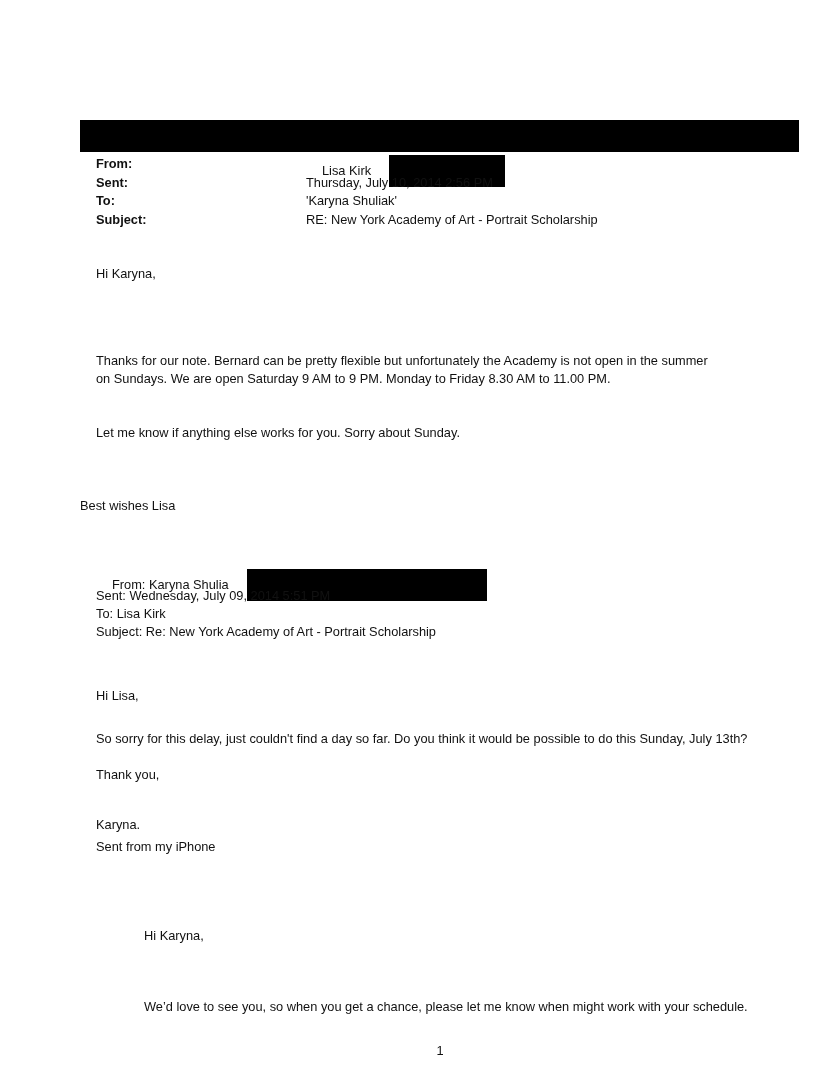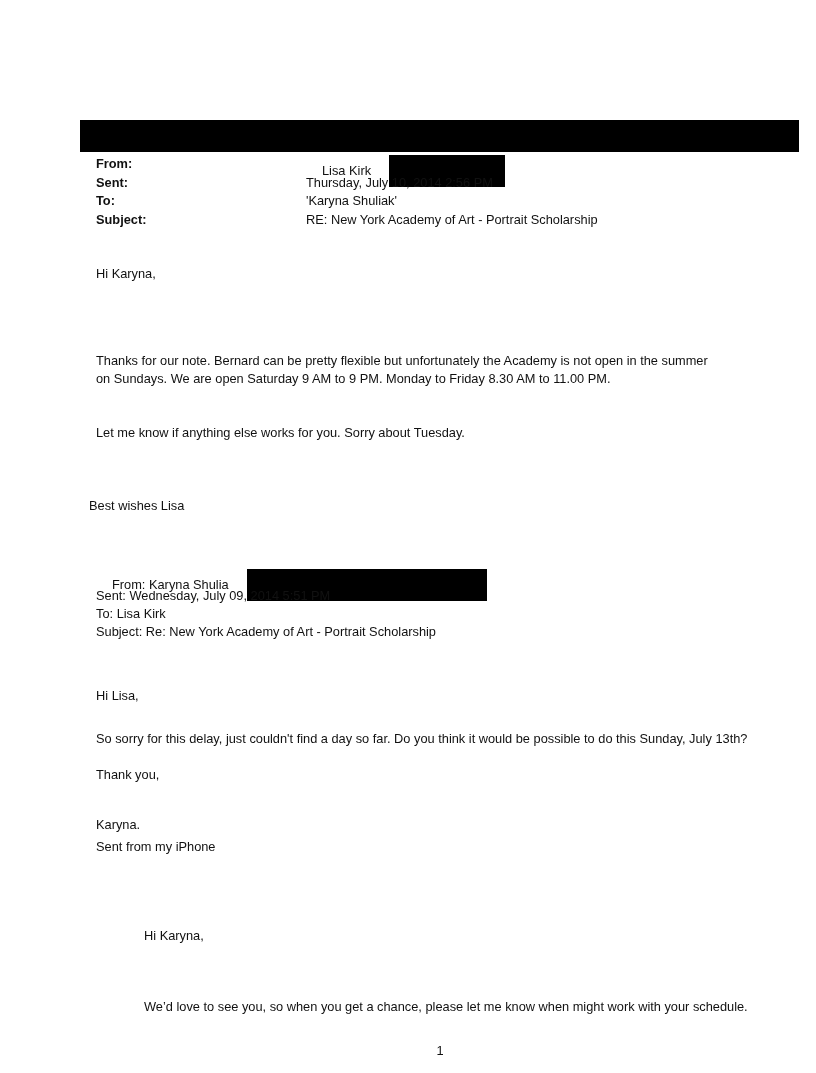--- a/index.html
+++ b/index.html
@@ -46,23 +46,23 @@
   <div class="hdr-label" style="top:144px;">To:</div>
   <div class="hdr-value" style="top:144px;">'Karyna Shuliak'</div>
 
   <div class="hdr-label" style="top:163px;text-align:right;">Subject:</div>
   <div class="hdr-value" style="top:163px;">RE: New York Academy of Art - Portrait Scholarship</div>
 
   <div class="abs" style="top:217px; left:48px;">Hi Karyna,</div>
 
   <div class="abs wrap" style="top:304px; left:48px; width:660px;">Thanks for our note. Bernard can be pretty flexible but unfortunately the Academy is not open in the summer on Sundays. We are open Saturday 9 AM to 9 PM. Monday to Friday 8.30 AM to 11.00 PM.</div>
 
-  <div class="abs" style="top:376px; left:48px;">Let me know if anything else works for you. Sorry about Tuesday.</div>
+  <div class="abs" style="top:376px; left:48px;">Let me know if anything else works for you. Sorry about Sunday.</div>
 
-  <div class="abs" style="top:449px; left:41px;">Best wishes Lisa</div>
+  <div class="abs" style="top:449px; left:32px;">Best wishes Lisa</div>
 
   <div class="abs" style="top:521px; left:48px;">
     <span>From: Karyna Shulia</span><span class="redact" style="width:240px; height:13px;"></span>
   </div>
   <div class="abs" style="top:539px; left:48px;">Sent: Wednesday, July 09, 2014 5:51 PM</div>
   <div class="abs" style="top:557px; left:48px;">To: Lisa Kirk</div>
   <div class="abs" style="top:575px; left:48px;">Subject: Re: New York Academy of Art - Portrait Scholarship</div>
 
   <div class="abs" style="top:639px; left:48px;">Hi Lisa,</div>
   <div class="abs" style="top:682px; left:48px;">So sorry for this delay, just couldn't find a day so far. Do you think it would be possible to do this Sunday, July 13th?</div>

